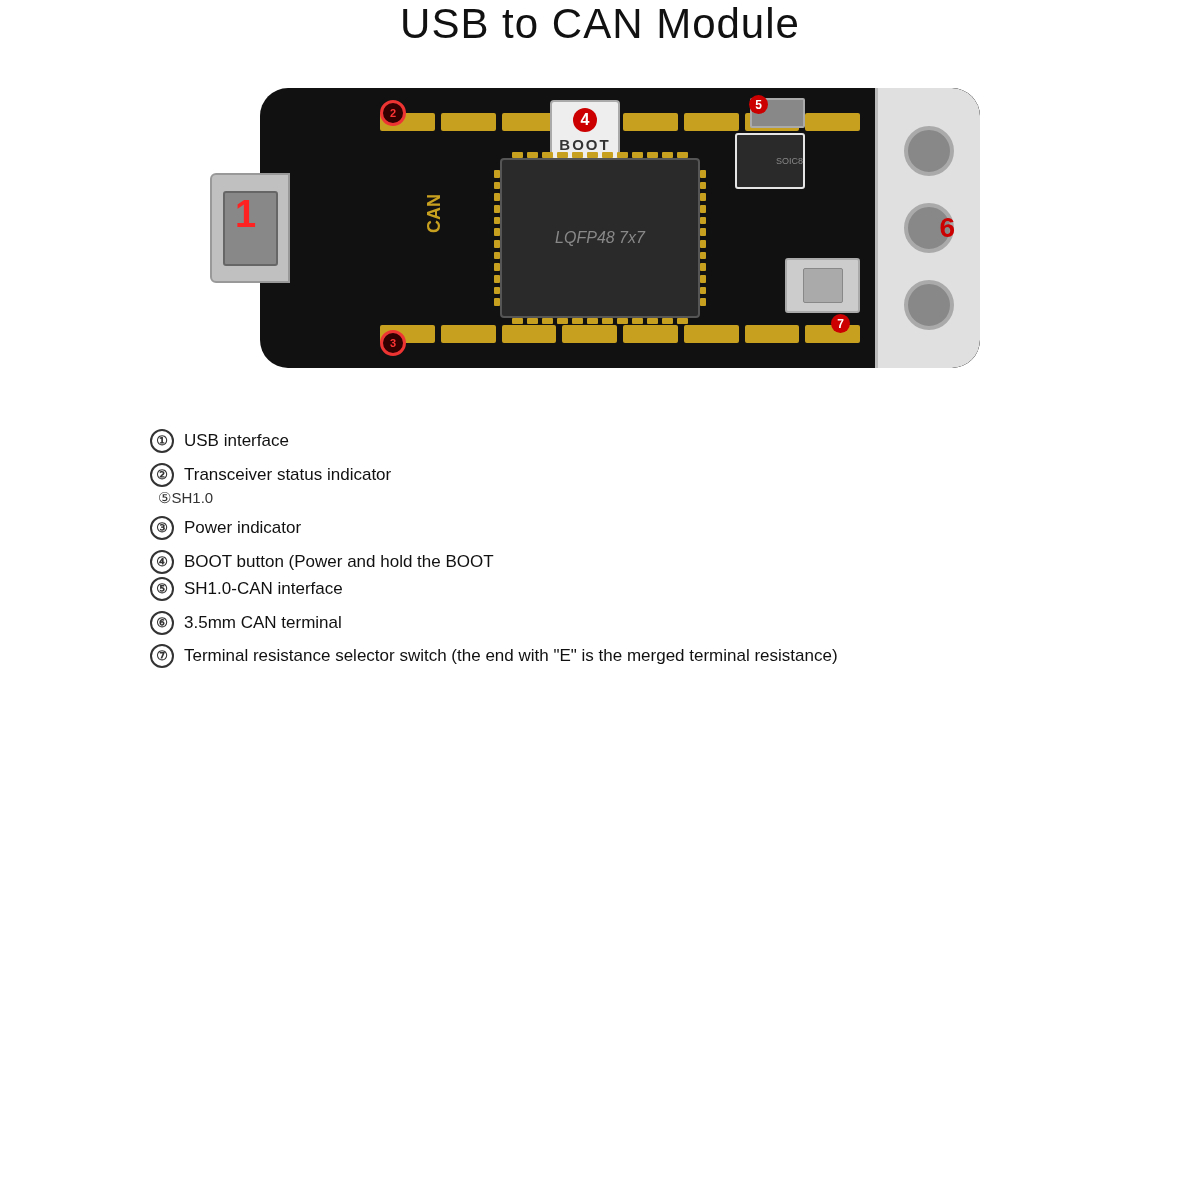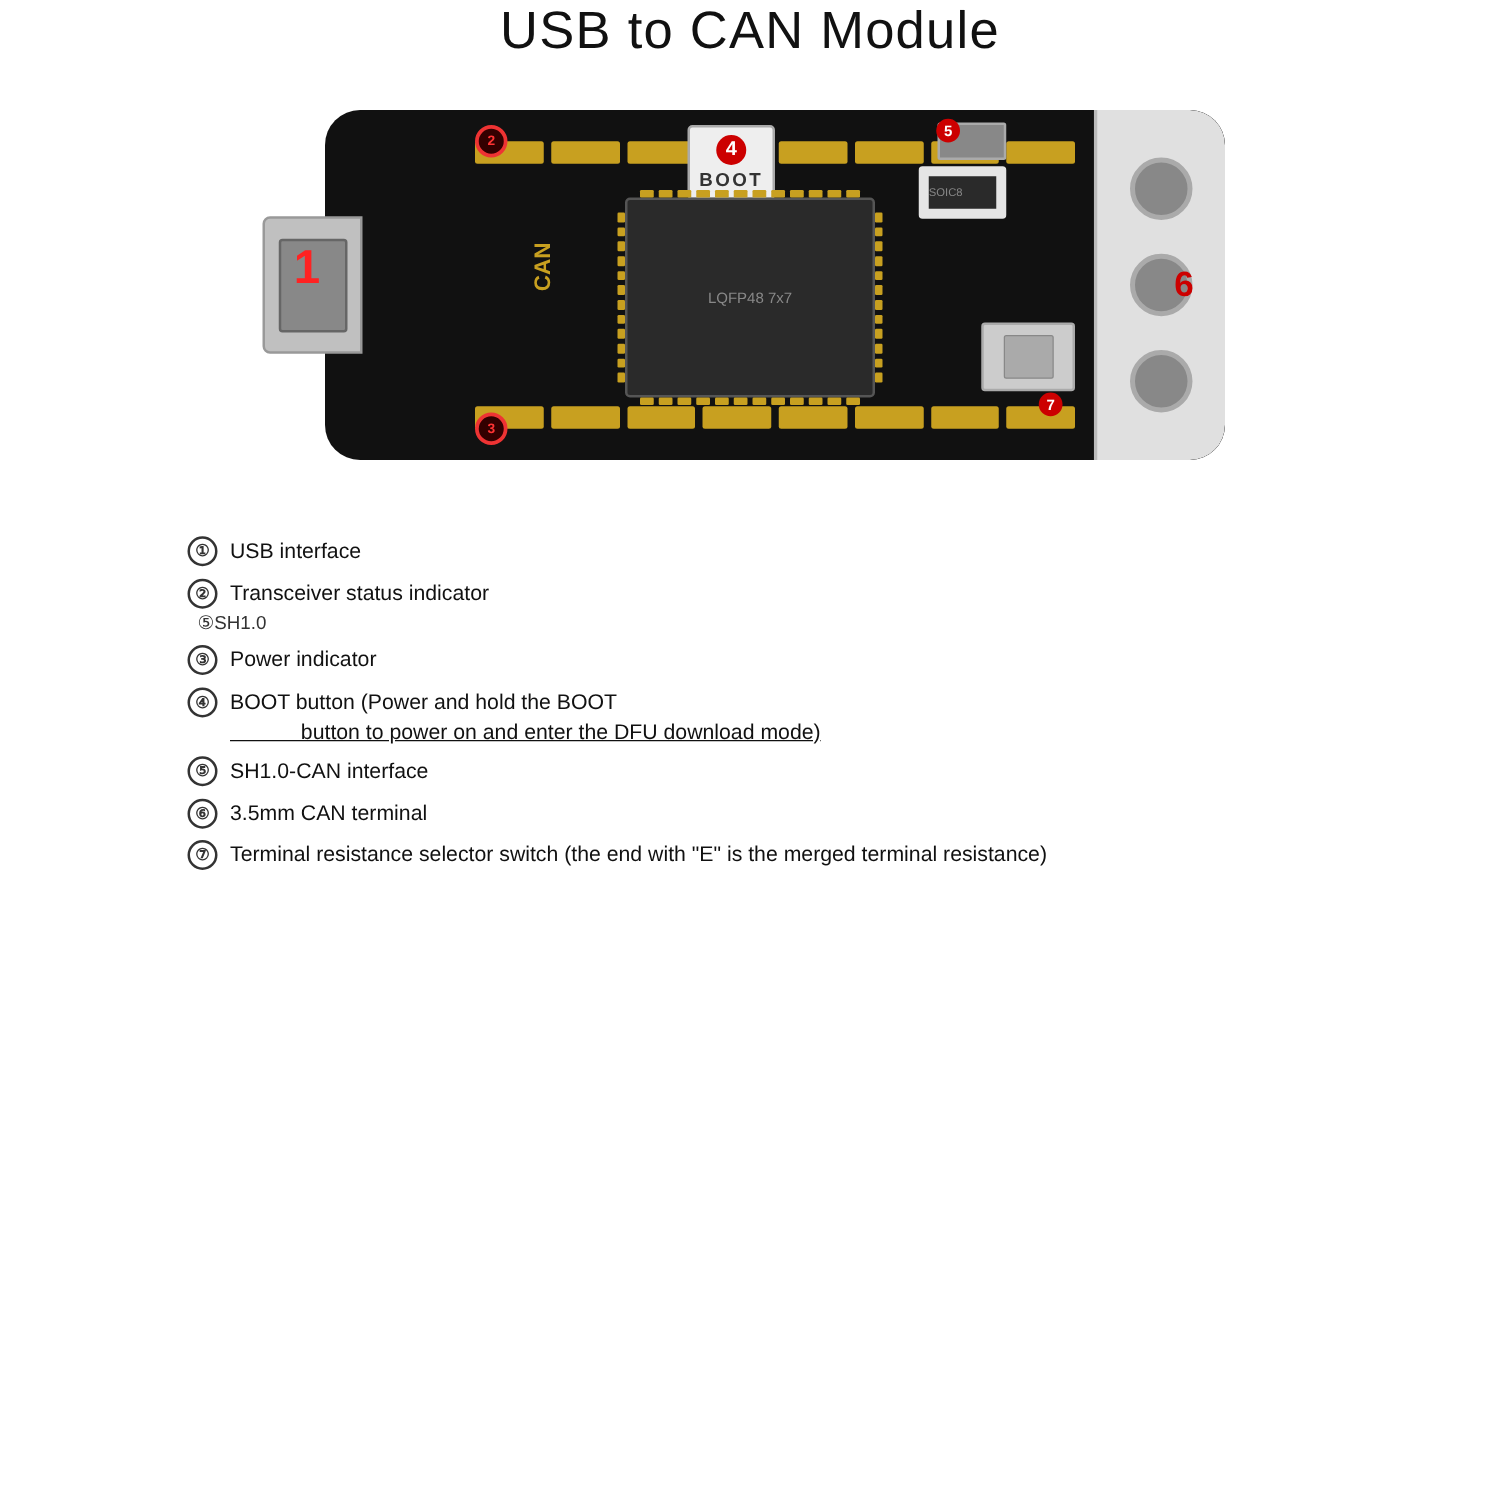--- a/index.html
+++ b/index.html
@@ -178,22 +178,23 @@
       border: 2px solid #555;
       border-radius: 4px;
     }
 
     .chip-label {
       position: absolute;
       top: 50%;
       left: 50%;
       transform: translate(-50%, -50%);
       color: #888;
-      font-size: 12px;
+      font-size: 16px;
       text-align: center;
+      font-style: italic;
     }
 
     
     .chip-pins-top {
       position: absolute;
       top: -8px;
       left: 10px;
       right: 10px;
       display: flex;
       gap: 4px;
@@ -236,27 +237,27 @@
       width: 6px;
       border-radius: 1px;
     }
 
     
     .soic8-chip {
       position: absolute;
       right: 175px;
       top: 45px;
       width: 70px;
-      height: 42px;
+      height: 56px;
       background: #2a2a2a;
-      border: 8px solid #e5e5e5;
+      border: 2px solid #e5e5e5;
       border-radius: 3px;
       display: flex;
       align-items: center;
-      justify-content: flex-start;
+      justify-content: flex-end;
     }
     .soic8-label {
       color: #888;
       font-size: 9px;
     }
 
     
     .terminal-connector {
       position: absolute;
       right: 0;
@@ -559,21 +560,20 @@
   <div class="desc-item">
     <span class="desc-num">③</span>
     <span class="desc-text">Power indicator</span>
   </div>
 
   <div style="position:relative;">
     <div class="desc-item" style="margin-bottom:2px;">
       <span class="desc-num">④</span>
       <span class="desc-text">BOOT button (Power and hold the BOOT</span>
     </div>
-    <div style="margin-bottom:8px; margin-left:34px; font-size:17px; color:#111; text-decoration:underline;">&nbsp;&nbsp;&nbsp;&nbsp;&nbsp;&nbsp;&nbsp;&nbsp;&nbsp;&nbsp;&nbsp; button to power on and enter the DFU download mode)</div>
 
   </div>
 
   <div class="desc-item">
     <span class="desc-num">⑤</span>
     <span class="desc-text">SH1.0-CAN interface</span>
   </div>
 
   <div class="desc-item">
     <span class="desc-num">⑥</span>

